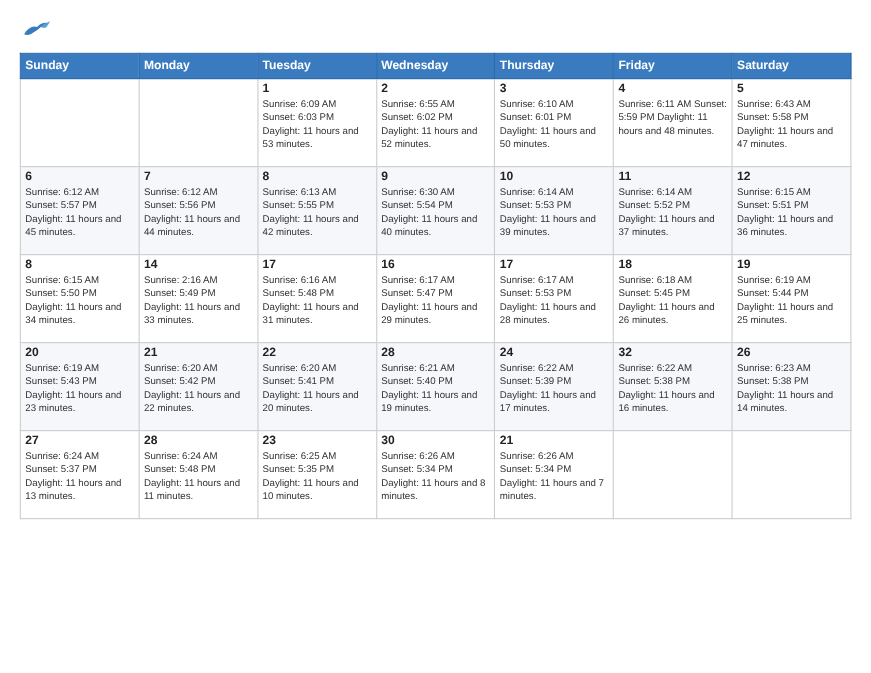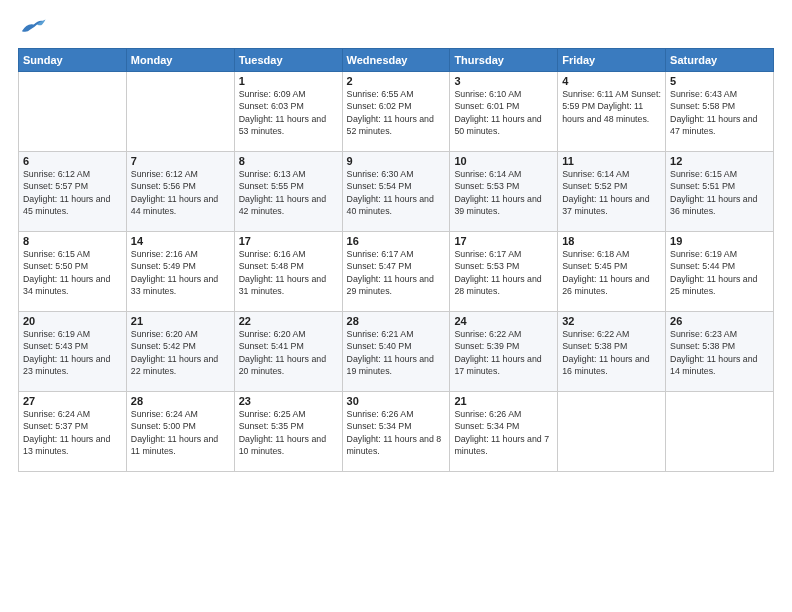--- a/index.html
+++ b/index.html
@@ -303,21 +303,21 @@
         <tr>
           <td>
             <span class="day-num">27</span>
             <div class="day-detail">Sunrise: 6:24 AM
 Sunset: 5:37 PM
 Daylight: 11 hours and 13 minutes.</div>
           </td>
           <td>
             <span class="day-num">28</span>
             <div class="day-detail">Sunrise: 6:24 AM
-Sunset: 5:00 PM
+Sunset: 5:48 PM
 Daylight: 11 hours and 11 minutes.</div>
           </td>
           <td>
             <span class="day-num">23</span>
             <div class="day-detail">Sunrise: 6:25 AM
 Sunset: 5:35 PM
 Daylight: 11 hours and 10 minutes.</div>
           </td>
           <td>
             <span class="day-num">30</span>

